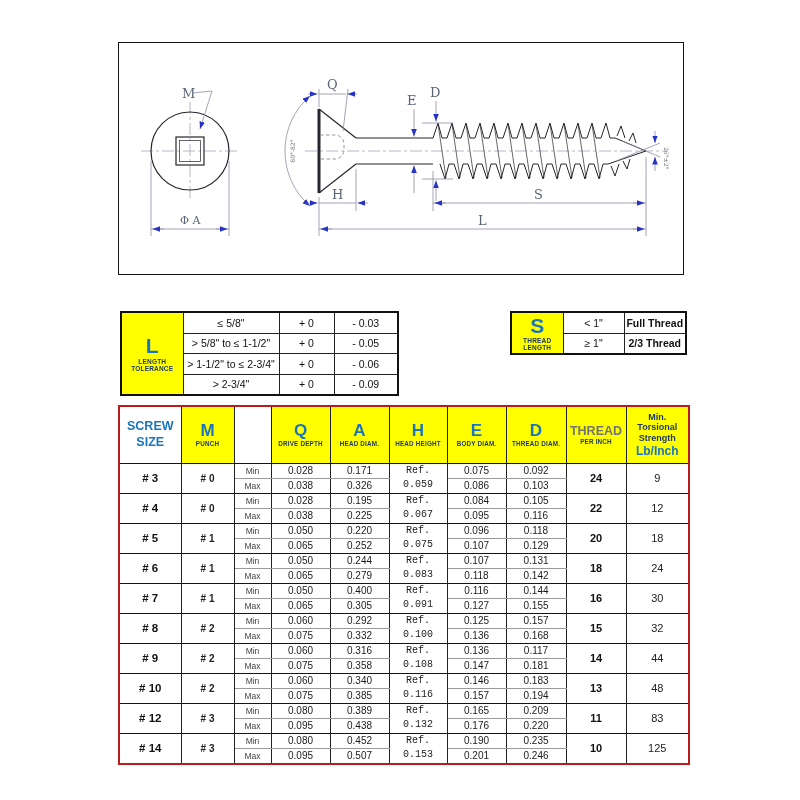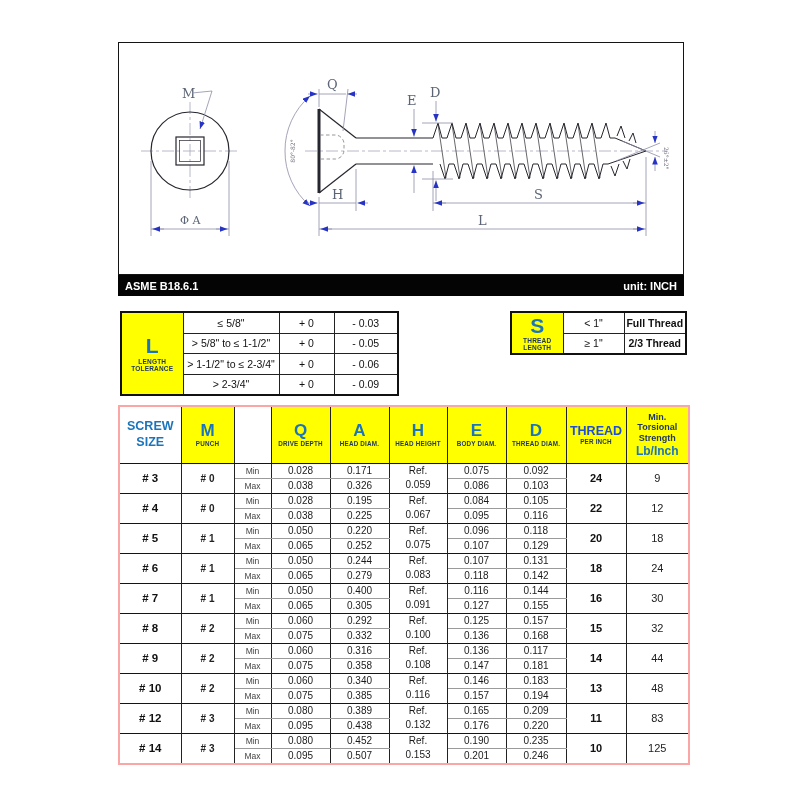--- a/index.html
+++ b/index.html
@@ -21,40 +21,40 @@
   .sym-cell{background:#FFFF00;}
   .sym-letter{font-size:21px;font-weight:bold;color:#1B75BC;line-height:1.05;}
   .sym-caption{font-size:6.5px;font-weight:bold;color:#1F3864;letter-spacing:.2px;}
   .tol-table{left:120px;top:311px;width:277px;}
   .s-table{left:510px;top:311px;width:175px;}
   .bold-cell{font-weight:bold;font-size:11px;}
   .pre{white-space:pre-line;}
 
   
   .main-table{position:absolute;left:118px;top:405px;width:570px;border-collapse:collapse;
-              table-layout:fixed;border:2px solid #fca5a5;background:#fff;}
+              table-layout:fixed;border:2px solid #b91c1c;background:#fff;}
   .main-table th{border:1px solid #222;border-bottom:1.6px solid #141414;padding:0;height:57px;
                  vertical-align:middle;text-align:center;box-sizing:border-box;}
   .main-table td{border-left:1px solid #222;border-right:1px solid #222;border-top:none;border-bottom:none;
                  padding:0;text-align:center;vertical-align:middle;height:14.5px;box-sizing:border-box;}
   .main-table tr.grp > td{border-top:1.6px solid #141414;}
   .main-table td.sub{border-bottom:1px solid #9a9a9a;}
   .th-yellow{background:#FFFF00;}
   .th-white{background:#ffffff;}
   .hl{font-size:17px;font-weight:bold;color:#1B75BC;line-height:1.05;}
-  .hl-thread{font-size:12.5px;font-weight:bold;color:#1d4ed8;line-height:1.05;}
+  .hl-thread{font-size:12.5px;font-weight:bold;color:#737373;line-height:1.05;}
   .hsub{font-size:6.3px;font-weight:bold;color:#1F3864;letter-spacing:.2px;}
   .h-screw{font-size:12.5px;font-weight:bold;color:#1B75BC;line-height:1.25;}
   .h-str-title{font-size:9px;font-weight:bold;color:#1F3864;line-height:1.2;text-align:center;}
   .h-str-unit{font-size:12px;font-weight:bold;color:#1B75BC;}
   .c-size{font-size:11.5px;font-weight:bold;color:#111;}
   .c-punch{font-size:10px;font-weight:600;color:#222;}
   .c-mm{font-size:8.5px;color:#444;margin-top:16px;}
   .c-val{font-size:10px;color:#1a1a1a;}
-  .c-h div{font-size:10px;color:#1a1a1a;height:14.5px;line-height:14.5px;}
+  .c-h div{font-size:10px;color:#1a1a1a;height:14.5px;line-height:14.5px;font-family:Liberation Mono, monospace;}
   .c-tpi{font-size:11px;font-weight:bold;color:#111;}
   .c-str{font-size:11px;color:#222;}
 
   
   .obj{stroke:#26262e;stroke-width:1.2;fill:none;}
   .obj-thick{stroke:#26262e;stroke-width:3;fill:none;}
   .thr{stroke:#26262e;stroke-width:1;fill:none;}
   .thin{stroke:#26262e;stroke-width:.7;fill:none;}
   .dim{stroke:#8d8da6;stroke-width:.8;fill:none;}
   .cl{stroke:#a6a6bc;stroke-width:.8;fill:none;stroke-dasharray:12 3 3 3;}
@@ -169,24 +169,20 @@
           <line class="dim" x1="200" y1="154" x2="200" y2="193"></line>
           <line class="dim" x1="200" y1="186" x2="527" y2="186"></line>
           <line class="dim" x1="213" y1="186" x2="201.5" y2="186" marker-end="url(#ar)"></line>
           <line class="dim" x1="514" y1="186" x2="525.5" y2="186" marker-end="url(#ar)"></line>
           <text class="dimtext" x="359" y="182">L</text>
         </g>
       </g>
     </svg>
   </div>
 
-  <div class="std-bar">
-    <span>ASME B18.6.1</span>
-    <span>unit: INCH</span>
-  </div>
 
   <table class="mini tol-table">
     <colgroup>
         <col style="width:62px">
         <col style="width:96px">
         <col style="width:55px">
         <col style="width:64px">
       </colgroup>
     <tbody>
         <tr>

